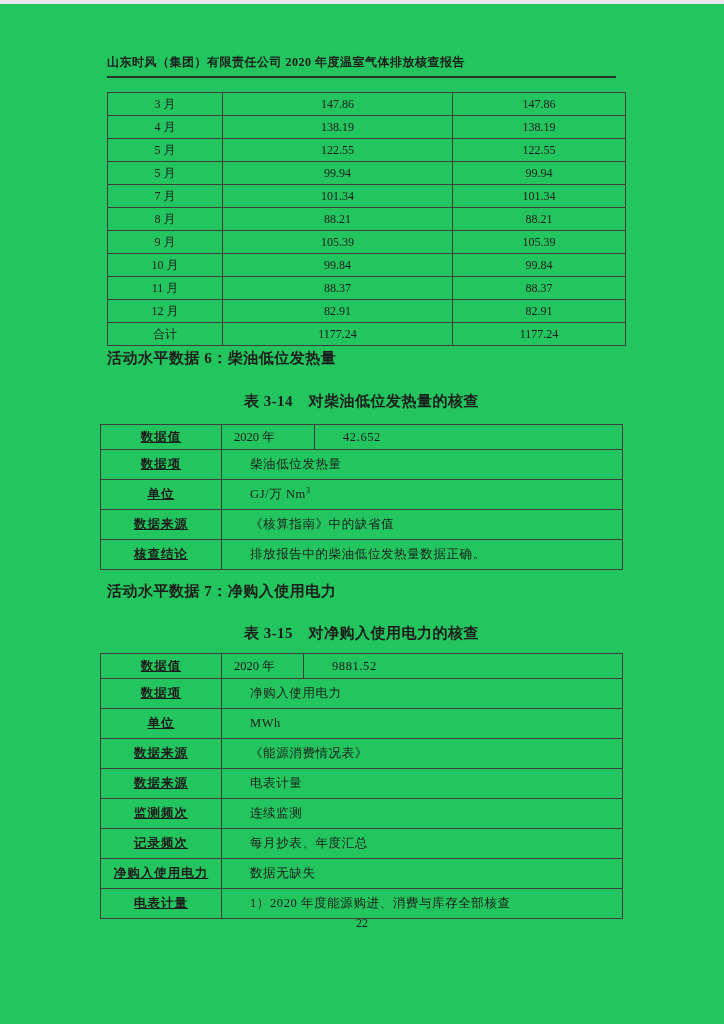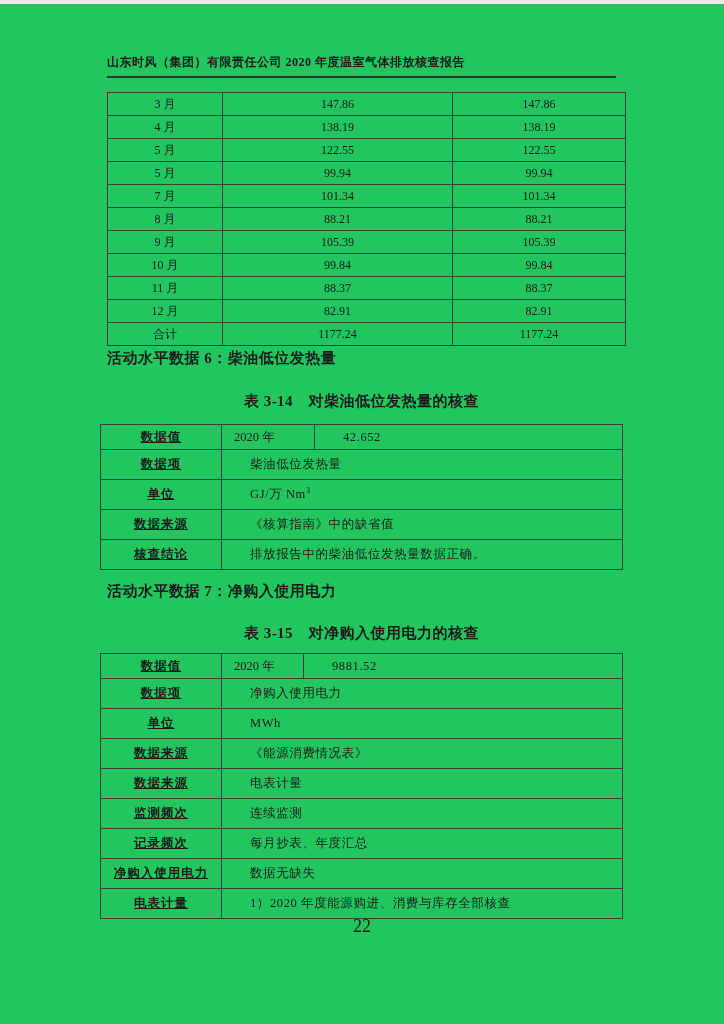--- a/index.html
+++ b/index.html
@@ -94,21 +94,21 @@
   .t14 .year { width: 79px; text-align: left; padding-left: 12px; }
   .t15 .year { width: 68px; text-align: left; padding-left: 12px; }
   sup { font-size: 8px; }
 
   .pageno {
     position: absolute;
     left: 0;
     right: 0;
     top: 912px;
     text-align: center;
-    font-size: 18px;
+    font-size: 12px;
   }
 </style>
 </head>
 <body>
 
 <div class="page">
 
   <div class="header">
     <span>山东时风（集团）有限责任公司 2020 年度温室气体排放核查报告</span>
   </div>

